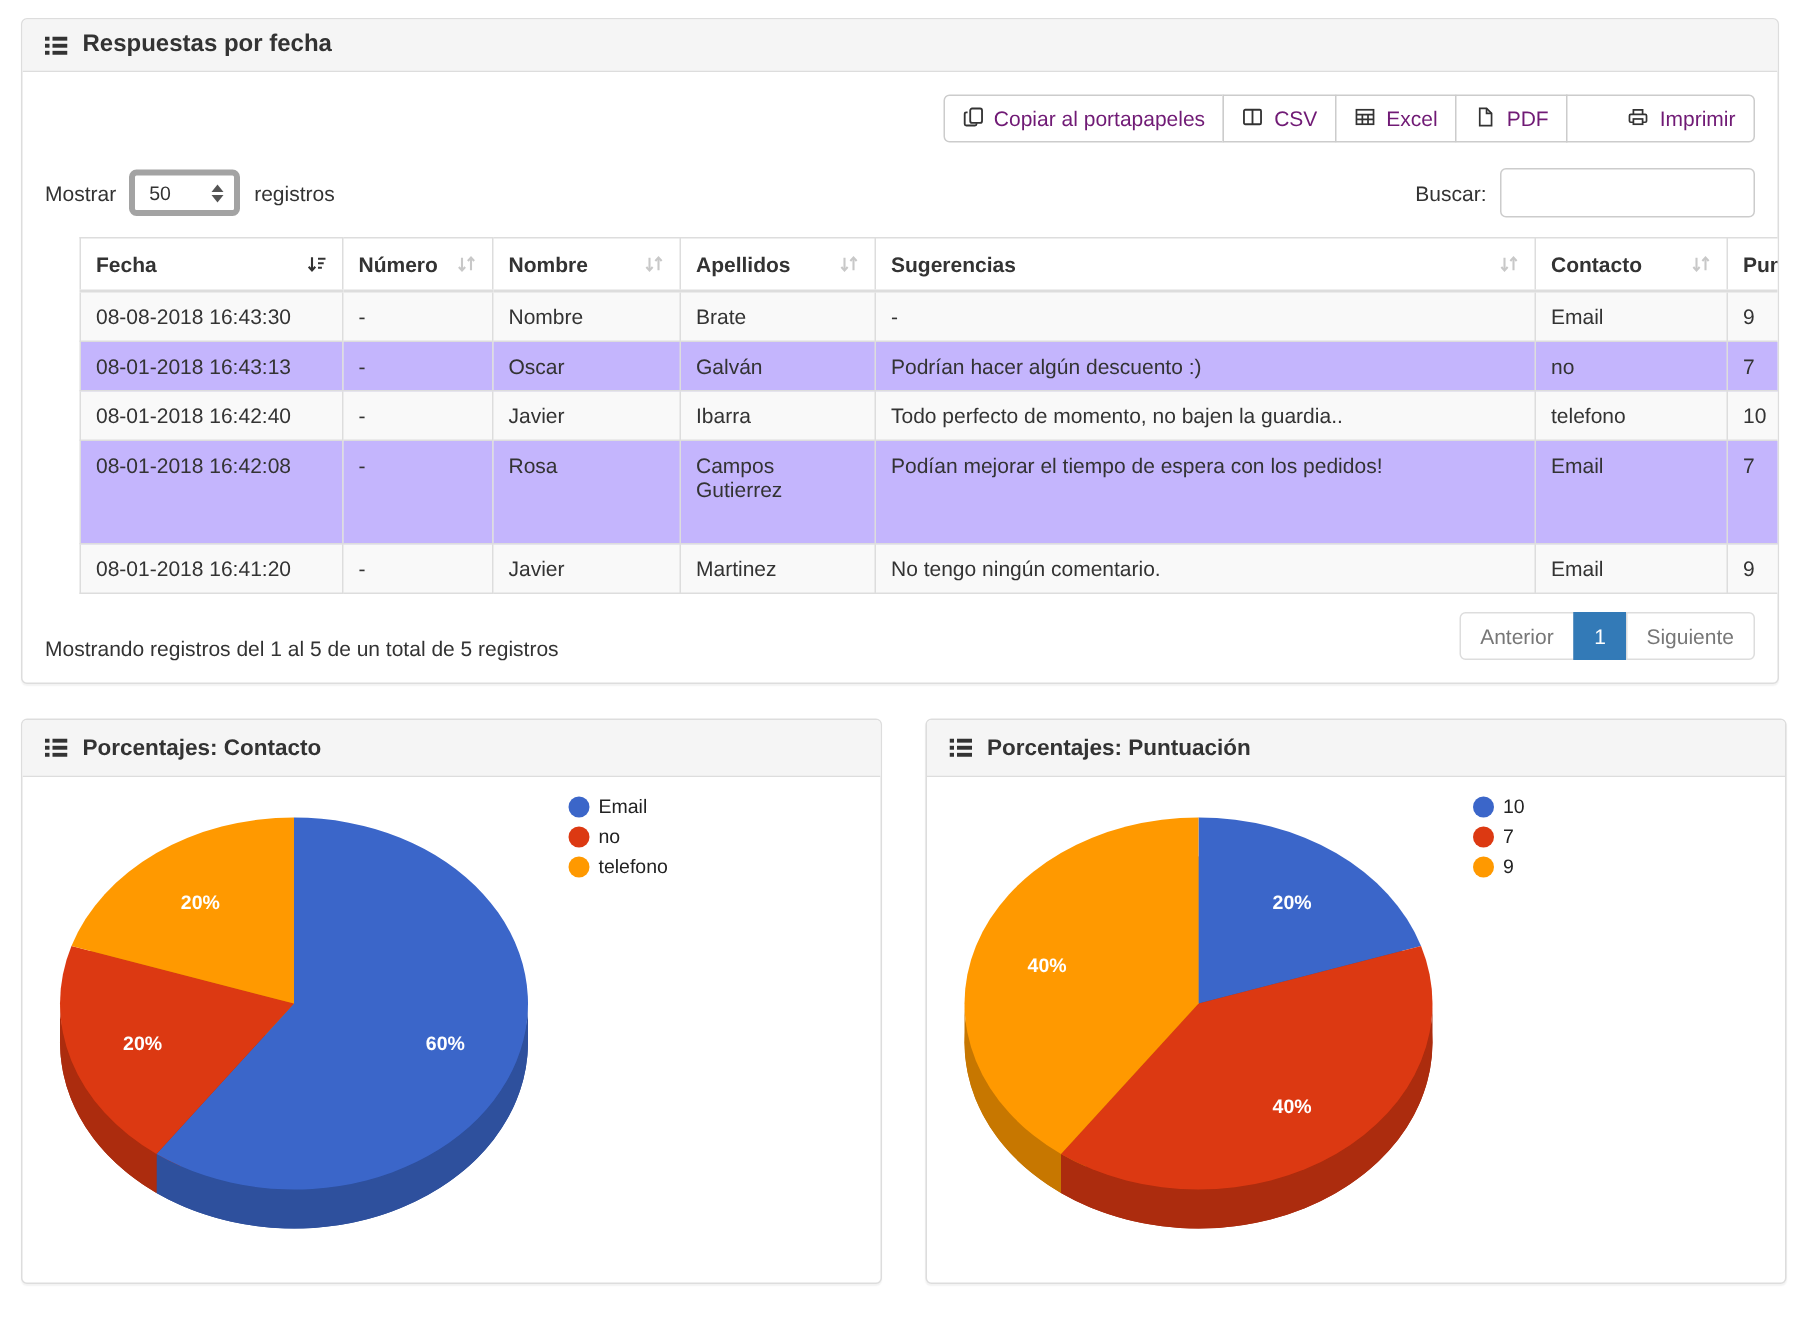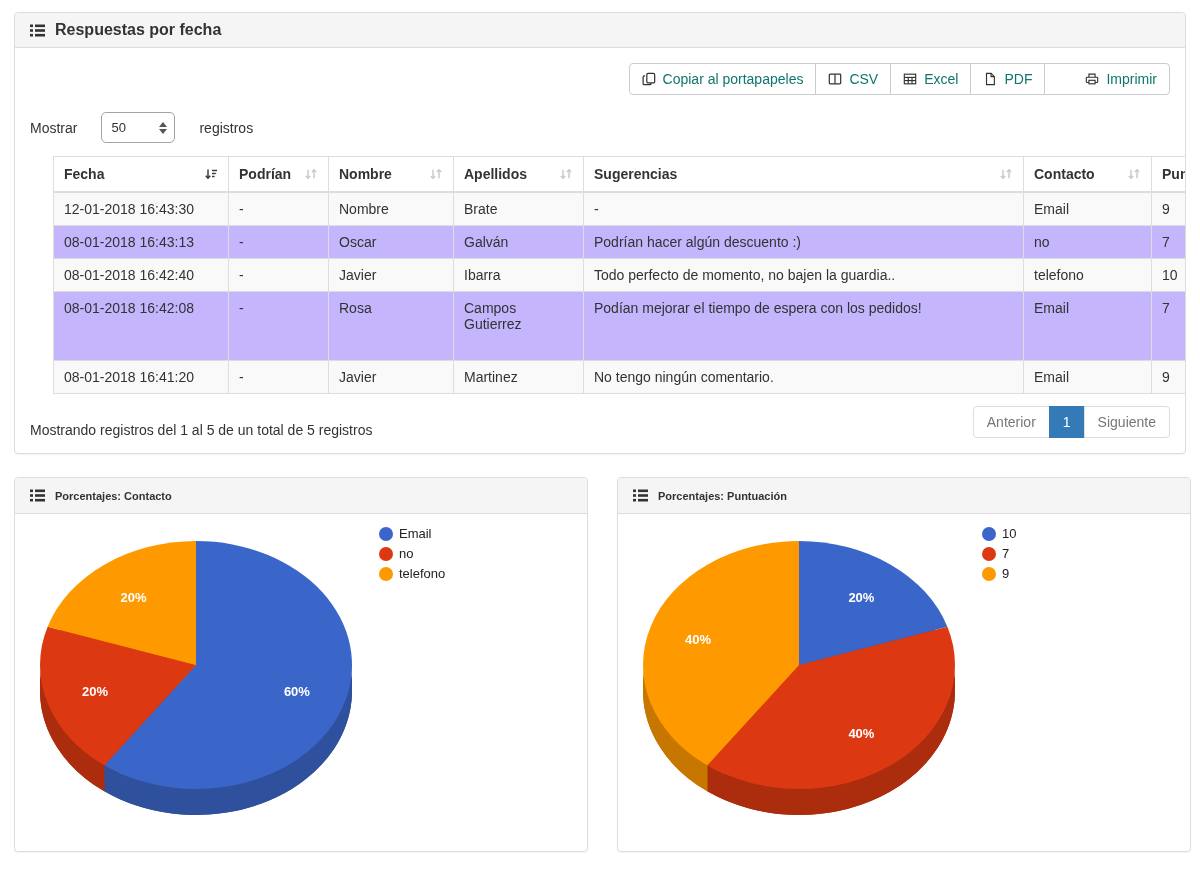--- a/index.html
+++ b/index.html
@@ -9,30 +9,30 @@
 
   .panel { background:#fff; border:1px solid #ddd; border-radius:4px; box-shadow:0 1px 1px rgba(0,0,0,.05); }
   .panel-heading { background:#f5f5f5; border-bottom:1px solid #ddd; border-radius:3px 3px 0 0;
                    padding:8px 15px; display:flex; align-items:center; gap:10px;
                    font-size:16px; font-weight:bold; color:#333; }
   .panel-body { padding:15px; }
 
   
   .dt-buttons { text-align:right; margin-bottom:17px; }
   .btn-group { display:inline-flex; }
-  .btn { display:inline-flex; align-items:center; gap:7px; padding:7px 12px; background:#fff;
-         border:1px solid #ccc; color:#0f766e; font-size:14px; cursor:pointer; margin-left:-1px;
+  .btn { display:inline-flex; align-items:flex-start; gap:7px; padding:7px 12px; background:#fff;
+         border:1px solid #ccc; color:#701a75; font-size:14px; cursor:pointer; margin-left:-1px;
          font-family:"Liberation Sans", sans-serif; }
   .btn:first-child { border-radius:4px 0 0 4px; margin-left:0; }
   .btn:last-child { border-radius:0 4px 4px 0;padding-left:40px; }
 
   
   .controls-row { display:flex; justify-content:space-between; align-items:center; margin-bottom:13px; }
-  .length-ctl, .search-ctl { display:flex; align-items:center; gap:24px; }
-  .select-box { width:74px; height:31px; border:1px solid #a3a3a3; border-radius:5px; background:#fff;
+  .length-ctl, .search-ctl { display:flex; align-items:center; gap:9px; }
+  .select-box { width:74px; height:31px; border:4px solid #a3a3a3; border-radius:5px; background:#fff;
                 display:flex; align-items:center; justify-content:space-between; padding:0 7px 0 9px;
                 font-size:13px; cursor:pointer; }
   .stepper { display:flex; flex-direction:column; gap:2px; }
   .stepper i { display:block; width:0; height:0; border-left:4px solid transparent; border-right:4px solid transparent; }
   .stepper .up { border-bottom:5px solid #555; }
   .stepper .down { border-top:5px solid #555; }
   .search-input { width:170px; height:33px; border:1px solid #ccc; border-radius:4px; padding:0 9px;
                   font-size:14px; font-family:"Liberation Sans", sans-serif; }
 
   
@@ -48,21 +48,21 @@
   .table-footer { display:flex; justify-content:space-between; align-items:flex-end; margin-top:12px; }
   .paginate { display:inline-flex; }
   .page-btn { padding:7px 13px; border:1px solid #ddd; background:#fff; color:#777; cursor:pointer; margin-left:-1px; font-size:14px; }
   .page-btn:first-child { border-radius:4px 0 0 4px; margin-left:0; }
   .page-btn:last-child { border-radius:0 4px 4px 0; }
   .page-btn.active { background:#337ab7; border-color:#337ab7; color:#fff; }
 
   
   .charts-row { display:flex; gap:29px; margin-top:23px; }
   .chart-panel { flex:0 0 574px; }
-  .chart-panel .panel-heading { padding:10px 15px; font-size:11px;text-align:right; }
+  .chart-panel .panel-heading { padding:10px 15px; font-size:15px;text-align:right; }
   .chart-body { padding:0; }
   svg.pie-chart { display:block; }
   .pie-label { fill:#fff; font-size:13px; font-weight:bold; text-anchor:middle; font-family:"Liberation Sans", sans-serif; }
   .legend-label { fill:#222; font-size:13px; font-family:"Liberation Sans", sans-serif; }
 
   .icon { display:inline-flex; align-items:center; }
 </style>
 </head>
 <body>
 
@@ -144,20 +144,24 @@
           <span>Mostrar</span>
           <div class="select-box">
             <span>50</span>
             <span class="stepper icon">
                 <i class="up"></i>
                 <i class="down"></i>
               </span>
           </div>
           <span>registros</span>
         </div>
+        <div class="search-ctl">
+          <span>Buscar:</span>
+          <input class="search-input" type="text" value="" style="">
+        </div>
       </div>
 
       <div class="table-clip">
         <table class="data">
           <colgroup>
             <col style="width:175px">
               <col style="width:100px">
               <col style="width:125px">
             <col style="width:130px">
               <col style="width:440px">
@@ -175,21 +179,21 @@
                         <path d="M1.8 8.8 L4 11.3 L6.2 8.8"></path>
                     <line x1="8" y1="3.5" x2="13" y2="3.5"></line>
                         <line x1="8" y1="6.5" x2="11.8" y2="6.5"></line>
                         <line x1="8" y1="9.5" x2="10.6" y2="9.5"></line>
                   </svg>
                 </span>
                   </div>
               </th>
               <th>
                   <div class="th-inner">
-                <span>Podrían</span>
+                <span>Número</span>
                 <span class="icon">
                   <svg width="14" height="14" viewBox="0 0 14 14" fill="none" stroke="#c8c8c8" stroke-width="1.4">
                     <line x1="4" y1="2.8" x2="4" y2="11"></line>
                         <path d="M1.9 9 L4 11.3 L6.1 9"></path>
                     <line x1="10" y1="11.2" x2="10" y2="3"></line>
                         <path d="M7.9 5 L10 2.7 L12.1 5"></path>
                   </svg>
                 </span>
                   </div>
               </th>
@@ -247,21 +251,21 @@
               </th>
               <th>
                   <div class="th-inner">
                 <span>Puntuación</span>
                   </div>
               </th>
             </tr>
           </thead>
           <tbody>
             <tr>
-              <td>12-01-2018 16:43:30</td>
+              <td>08-08-2018 16:43:30</td>
               <td>-</td>
               <td>Nombre</td>
               <td>Brate</td>
               <td>-</td>
               <td>Email</td>
               <td>9</td>
             </tr>
             <tr>
               <td>08-01-2018 16:43:13</td>
               <td>-</td>

